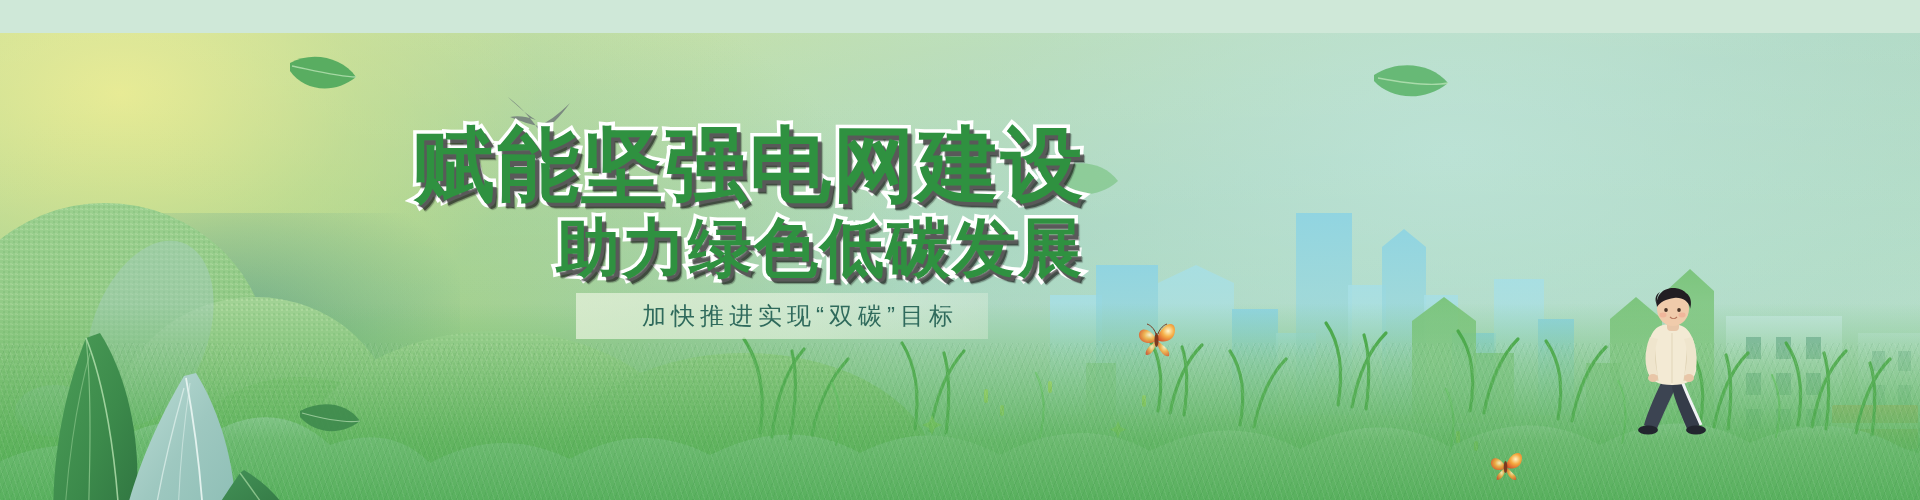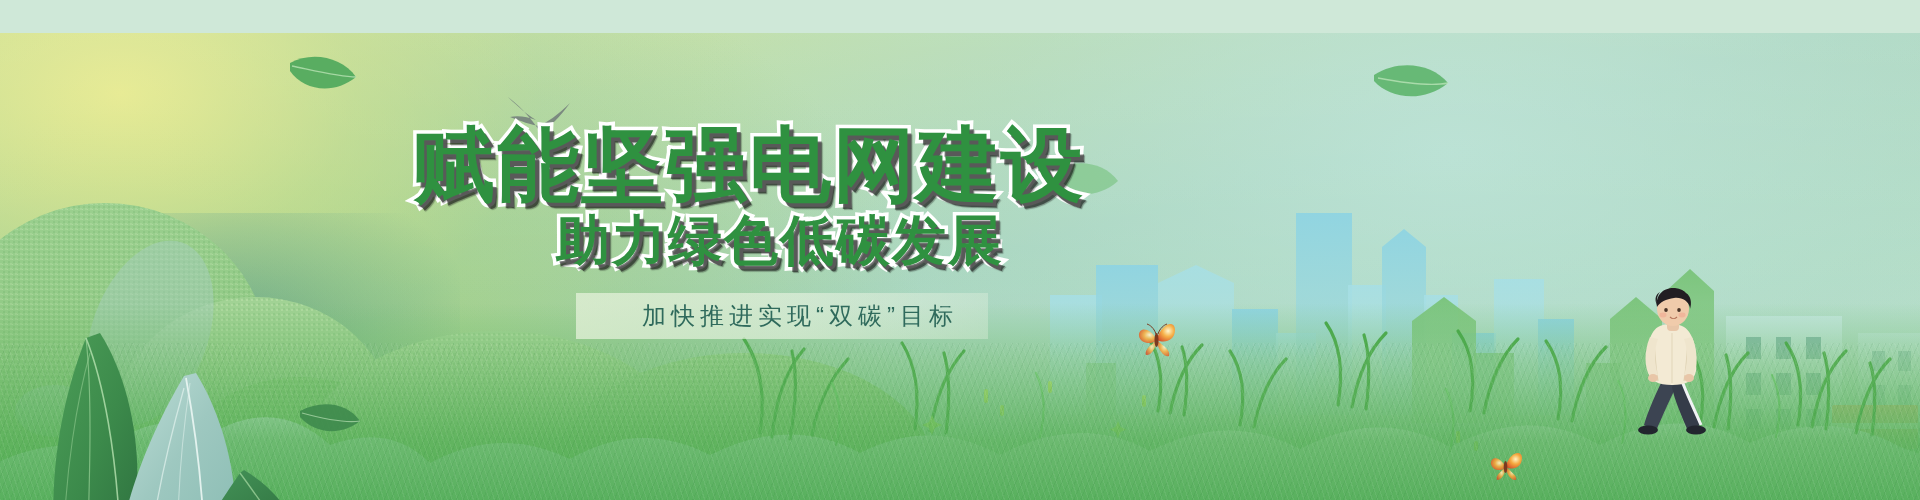--- a/index.html
+++ b/index.html
@@ -64,21 +64,21 @@
     color:#2f9140;
     letter-spacing:2px;
     white-space:nowrap;
     -webkit-text-stroke:7px #ffffff;
     paint-order:stroke fill;
     text-shadow:
       4px 5px 0 rgba(20,20,20,0.55),
       5px 6px 1px rgba(20,20,20,0.35);
   }
   .title-line-1 { left:413px; top:78px; font-size:82px; }
-  .title-line-2 { left:556px; top:172px; font-size:54px; }
+  .title-line-2 { left:556px; top:172px; font-size:64px; }
 
   .subtitle-box {
     position:absolute; left:576px; top:260px;
     width:412px; height:46px;
     background:linear-gradient(90deg, rgba(232,243,221,0.72) 0%, rgba(236,245,228,0.60) 55%, rgba(232,243,225,0.35) 100%);
   }
   .subtitle-text {
     position:absolute; left:576px; top:260px;
     width:448px; height:46px;
     display:flex; align-items:center; justify-content:center;

